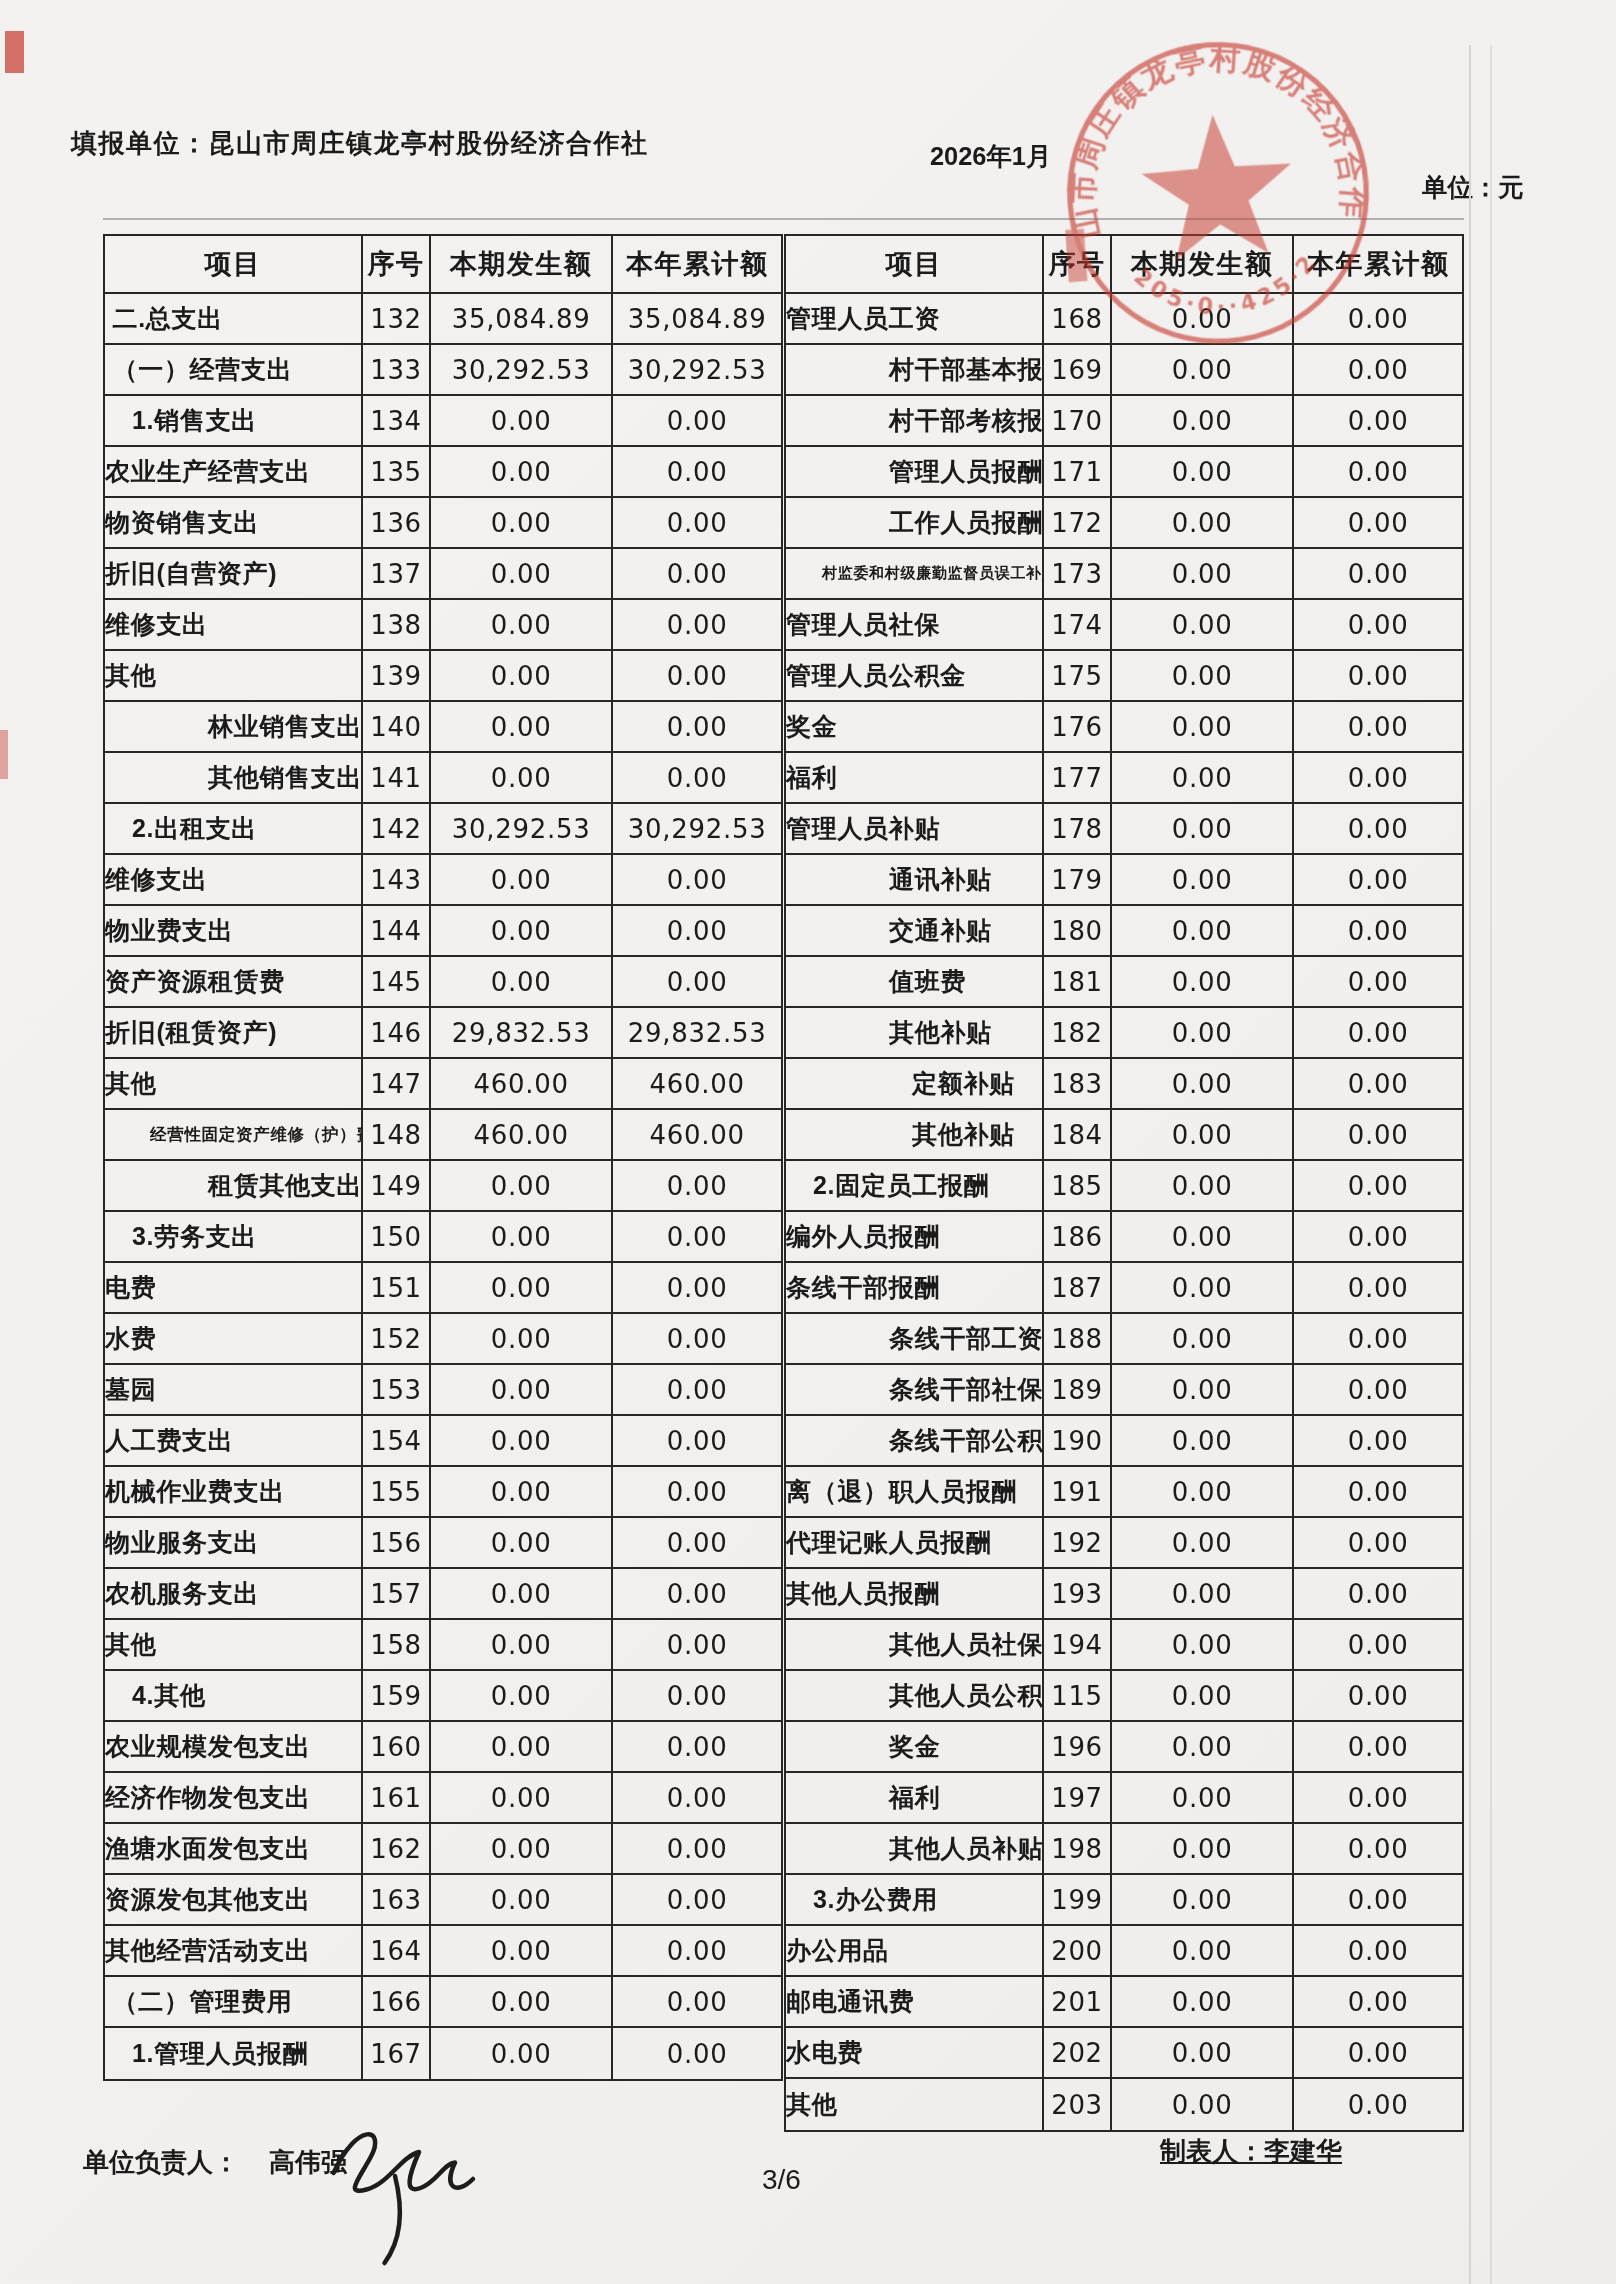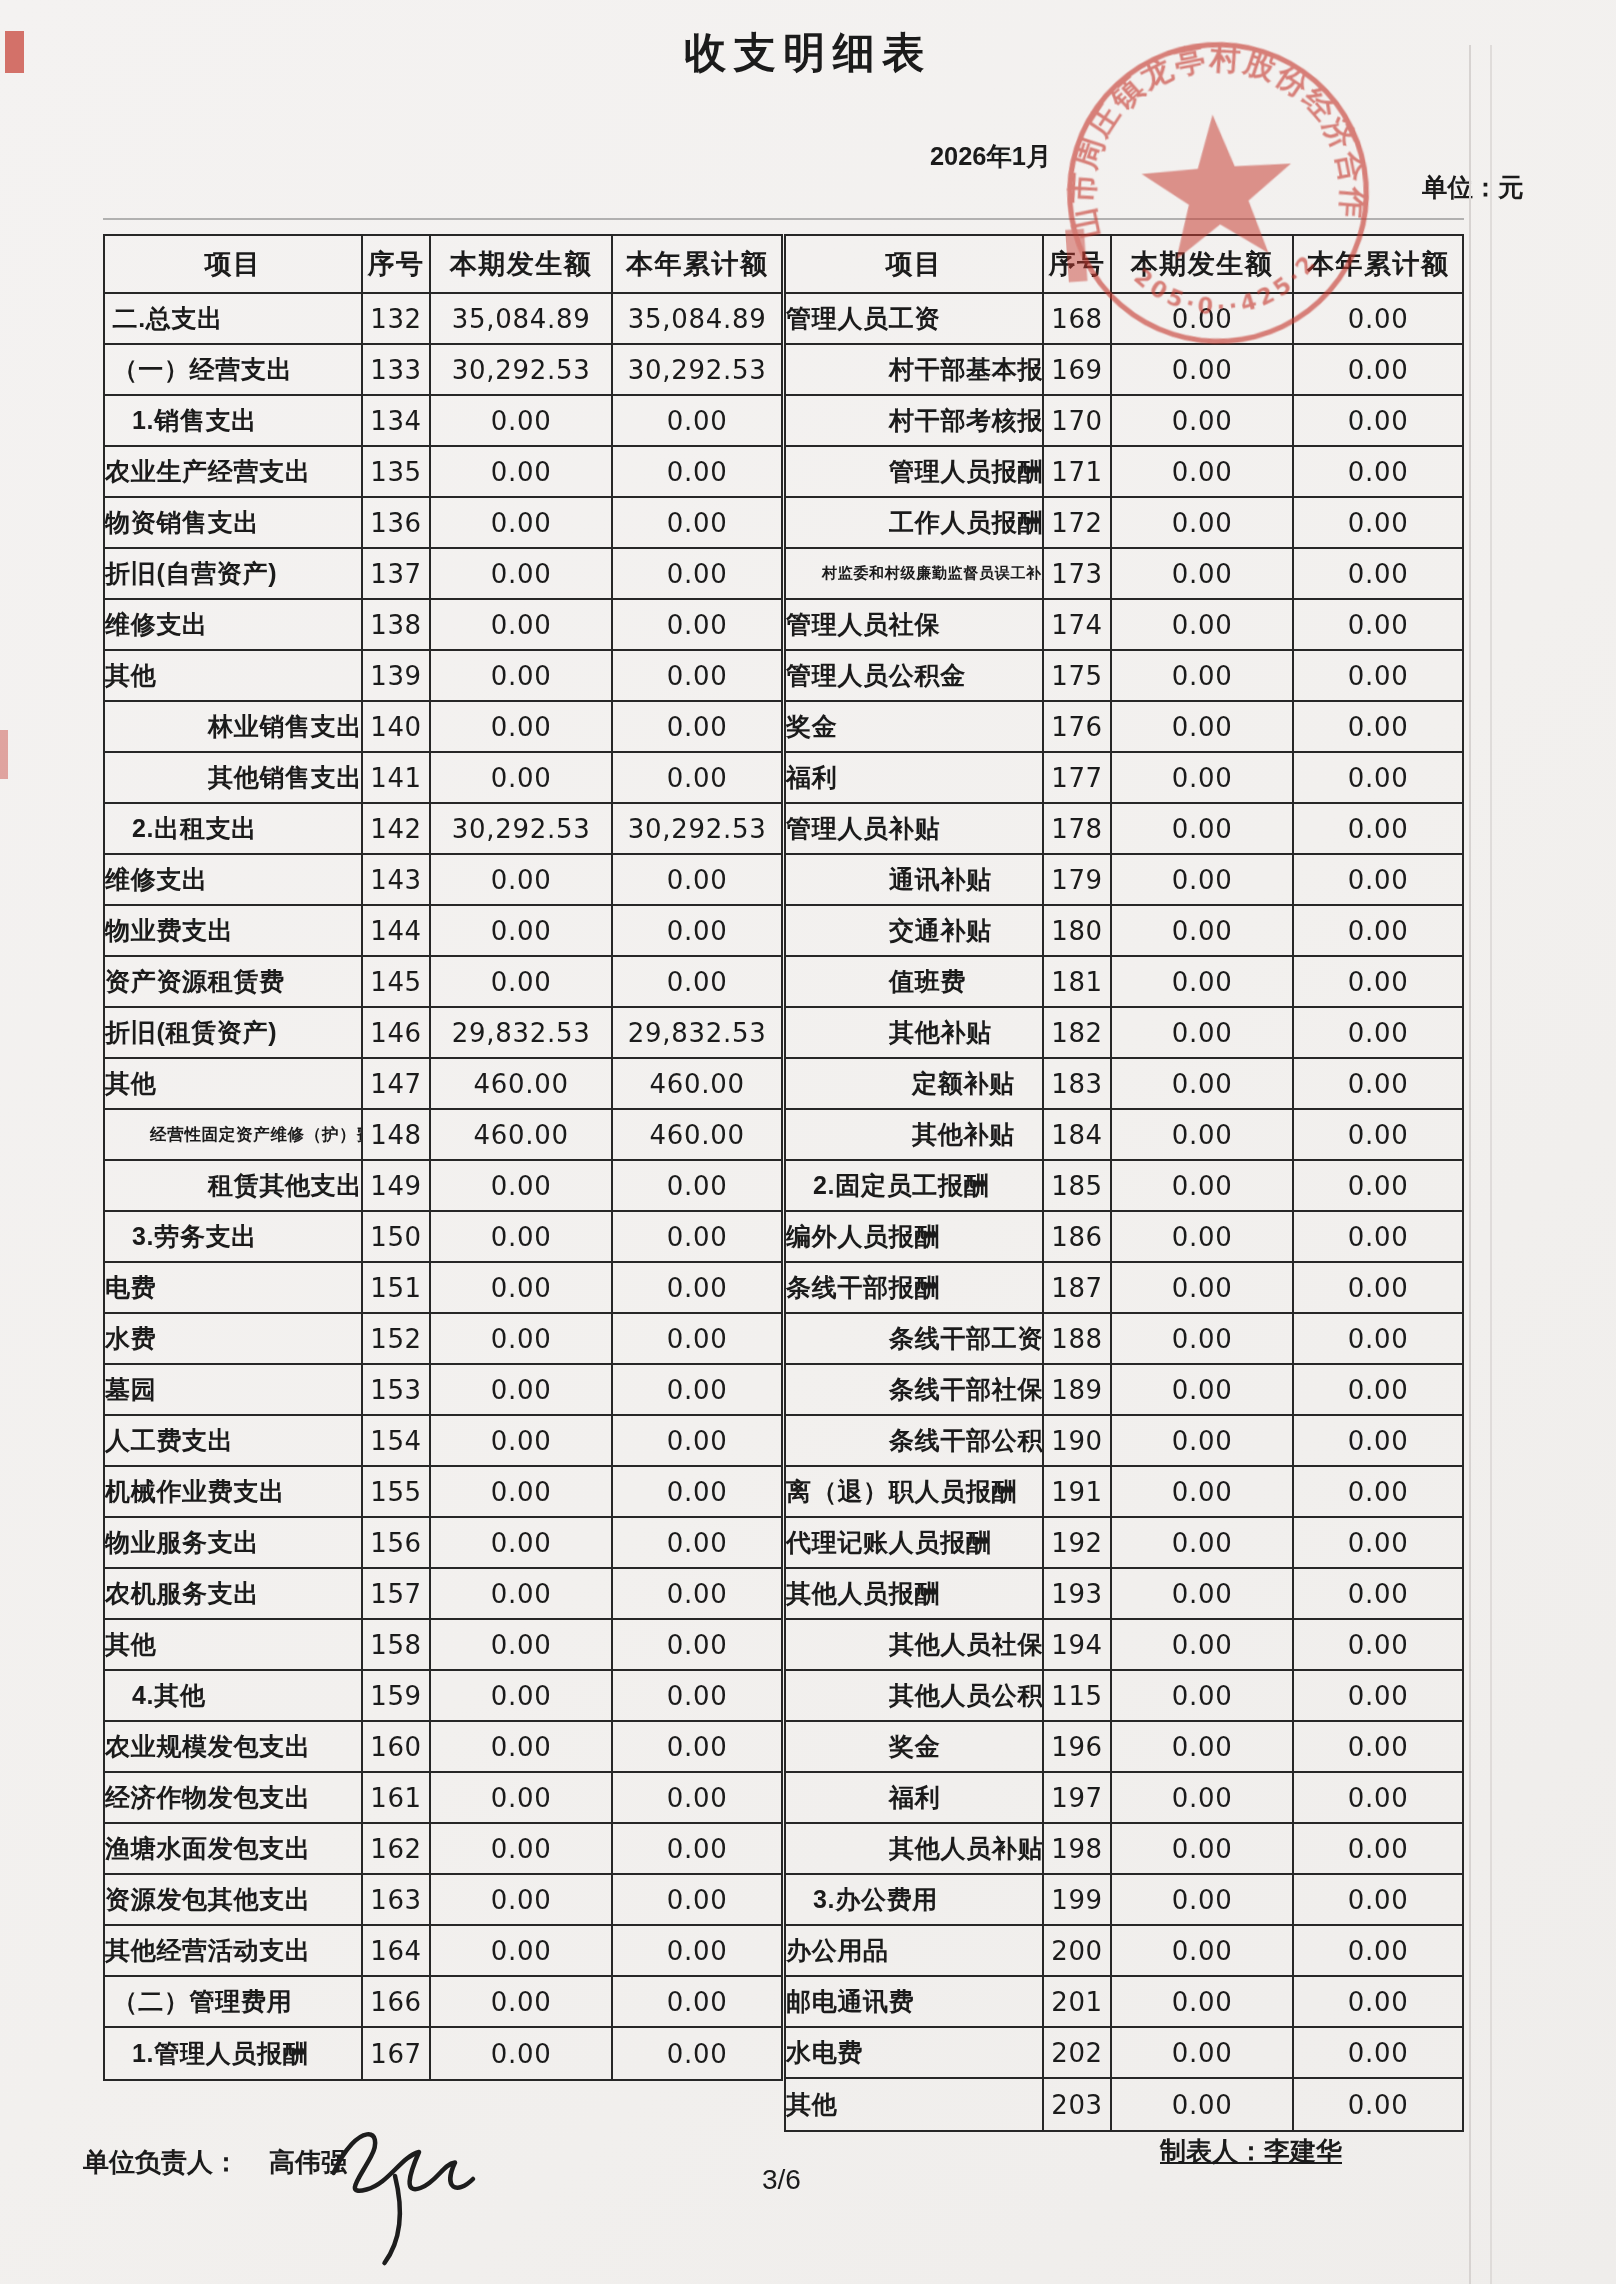--- a/index.html
+++ b/index.html
@@ -37,22 +37,24 @@
   #footer-right{top:2134px;left:1160px;font-size:26px;font-weight:700;text-decoration:underline;}
   #page-number{top:2164px;left:762px;font-size:28px;font-weight:400;}
   #stamp-box{top:16.5px;left:1042px;width:352px;height:352px;transform:rotate(-4deg);}
   #signature-box{top:2107px;left:305px;width:210px;height:165px;}
 </style>
 </head>
 <body>
 
 <div id="canvas">
 
-  <div id="page-title" class="abs">收支明细表</div>
-
+
+  <div id="org-line" class="abs">
+    <span>填报单位：</span><span>昆山市周庄镇龙亭村股份经济合作社</span>
+  </div>
 
   <div id="period-text" class="abs">2026年1月</div>
   <div id="unit-label" class="abs">单位：元</div>
 
   <div id="topline" class="abs"></div>
 
   <div id="left-table" class="sheet" style="left:103px;">
       <div class="trow hrow">
         <div class="cell c0 hcell">项目</div>
         <div class="cell c1 hcell">序号</div>

